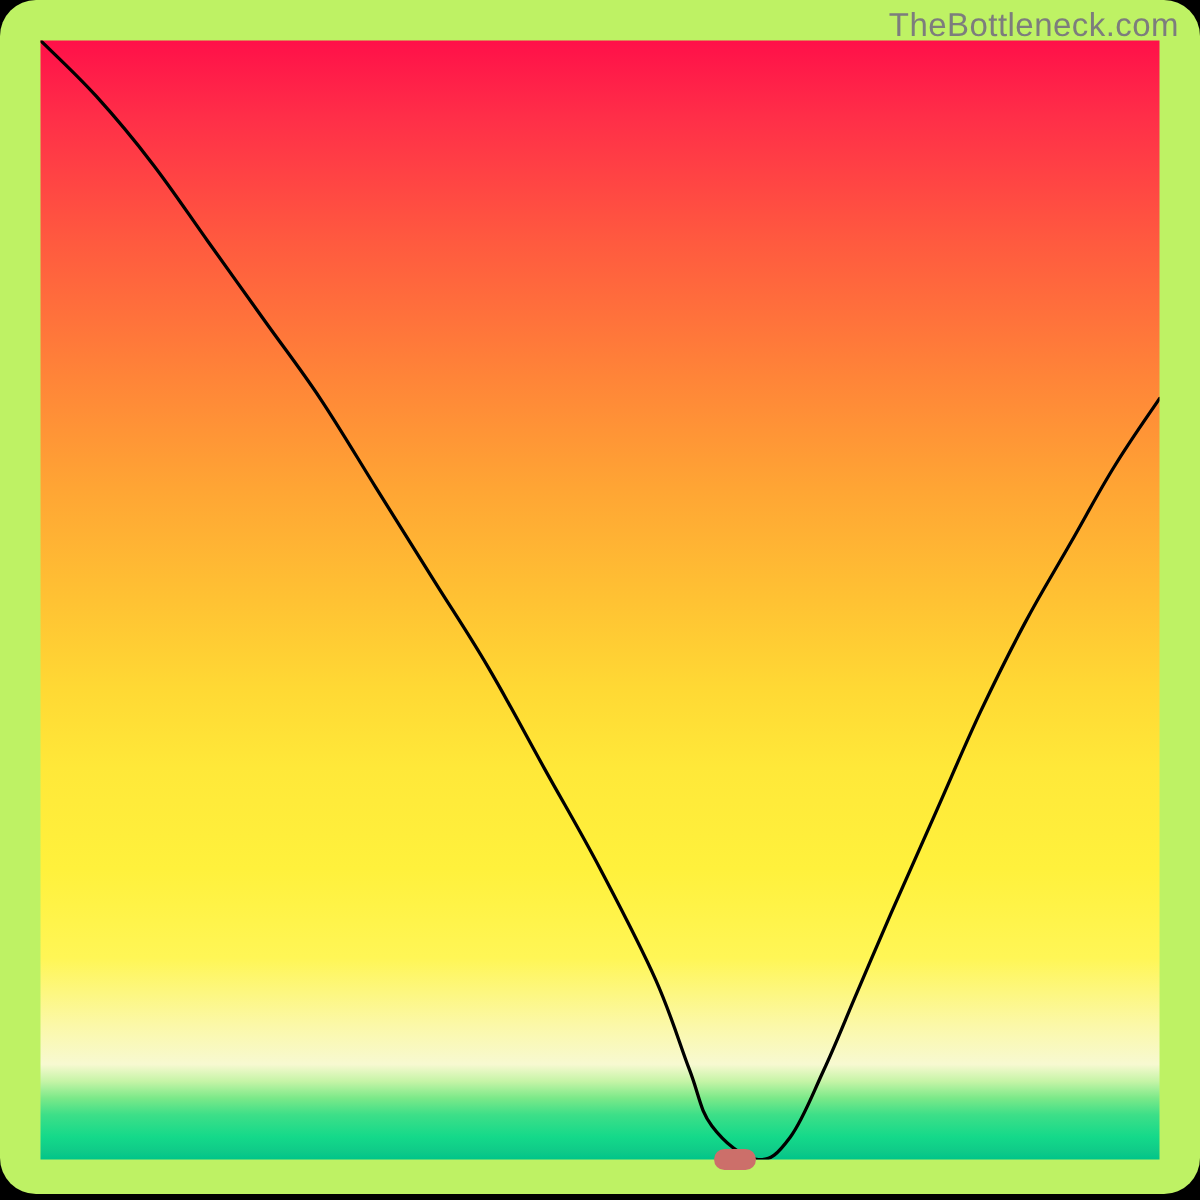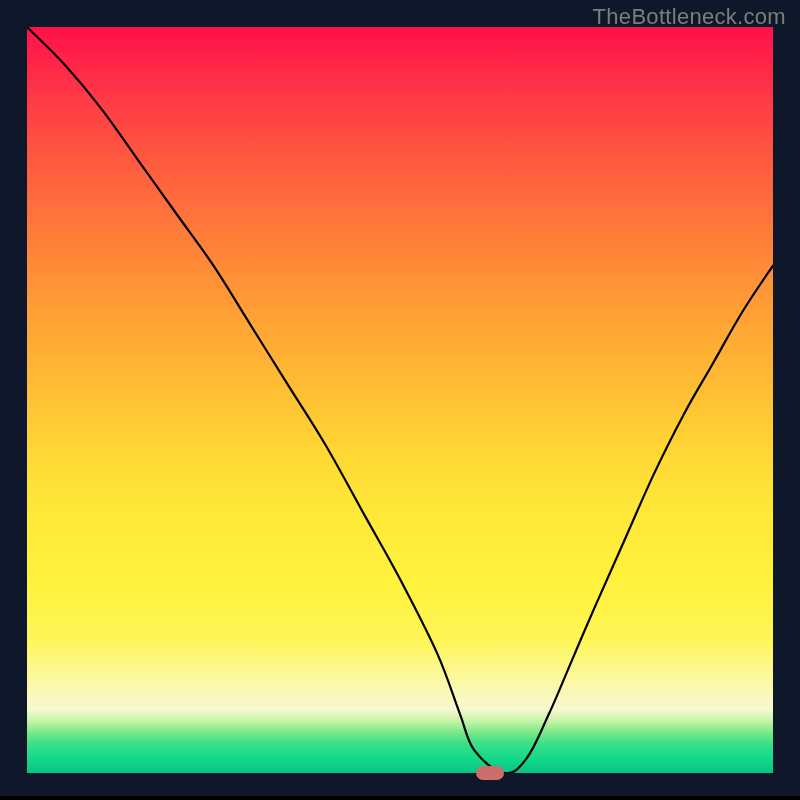--- a/index.html
+++ b/index.html
@@ -10,21 +10,22 @@
     background: #000;
     overflow: hidden;
     font-family: Arial, Helvetica, sans-serif;
   }
   .frame {
     position: absolute;
     left: 0;
     top: 0;
     width: 800px;
     height: 796px;
-    background: #0f172a;
+    background: #bef264;
+    border-radius: 24px;
   }
   .watermark {
     position: absolute;
     top: 4px;
     right: 14px;
     color: #7d7d7d;
     font-size: 22px;
     font-weight: 500;
     letter-spacing: 0.3px;
     z-index: 30;

